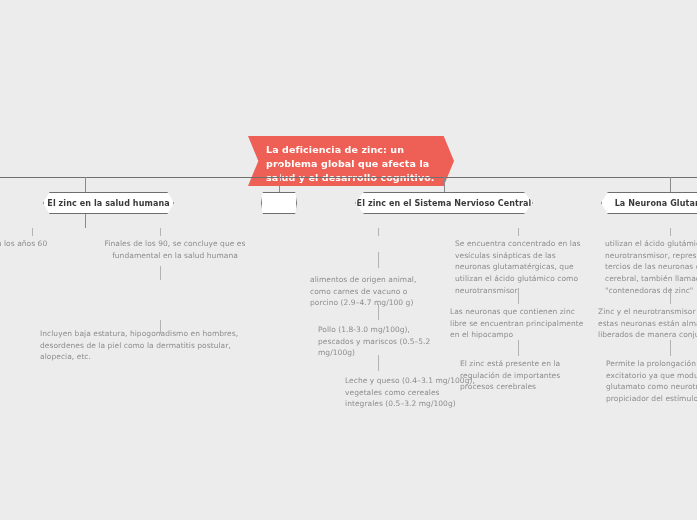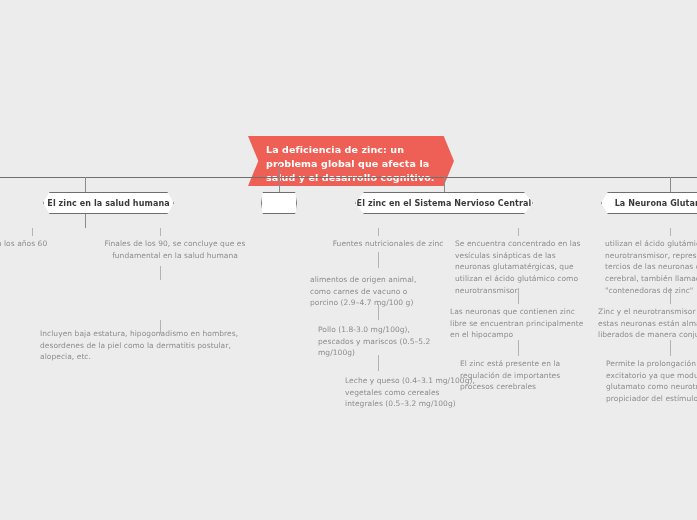--- a/index.html
+++ b/index.html
@@ -95,21 +95,20 @@
   <div class="vline" style="left:160px;top:320px;height:14px;"></div>
   <div class="leaf" style="left:40px;top:328px;width:208px;">Incluyen baja estatura, hipogonadismo en hombres, desordenes de la piel como la dermatitis postular, alopecia, etc.</div>
 
   <div class="drop" style="left:279px;top:177px;height:15px;"></div>
   <div class="hex hex-empty" style="left:261px;top:192px;"></div>
 
   <div class="drop" style="left:444px;top:177px;height:15px;"></div>
   <div class="hex" style="left:355px;top:192px;width:178px;">El zinc en el Sistema Nervioso Central</div>
 
   <div class="vline" style="left:378px;top:228px;height:8px;"></div>
-  <div class="leaf" style="left:318px;top:238px;width:140px;text-align:center;">Fuentes nutricionales de zinc</div>
 
   <div class="vline" style="left:378px;top:252px;height:16px;"></div>
   <div class="leaf" style="left:310px;top:274px;width:128px;">alimentos de origen animal, como carnes de vacuno o porcino (2.9–4.7 mg/100 g)</div>
 
   <div class="vline" style="left:378px;top:304px;height:16px;"></div>
   <div class="leaf" style="left:318px;top:324px;width:118px;">Pollo (1.8-3.0 mg/100g), pescados y mariscos (0.5–5.2 mg/100g)</div>
 
   <div class="vline" style="left:378px;top:355px;height:16px;"></div>
   <div class="leaf" style="left:310px;top:375px;width:130px;margin-left:35px;">Leche y queso (0.4–3.1 mg/100g), vegetales como cereales integrales (0.5–3.2 mg/100g)</div>
 

